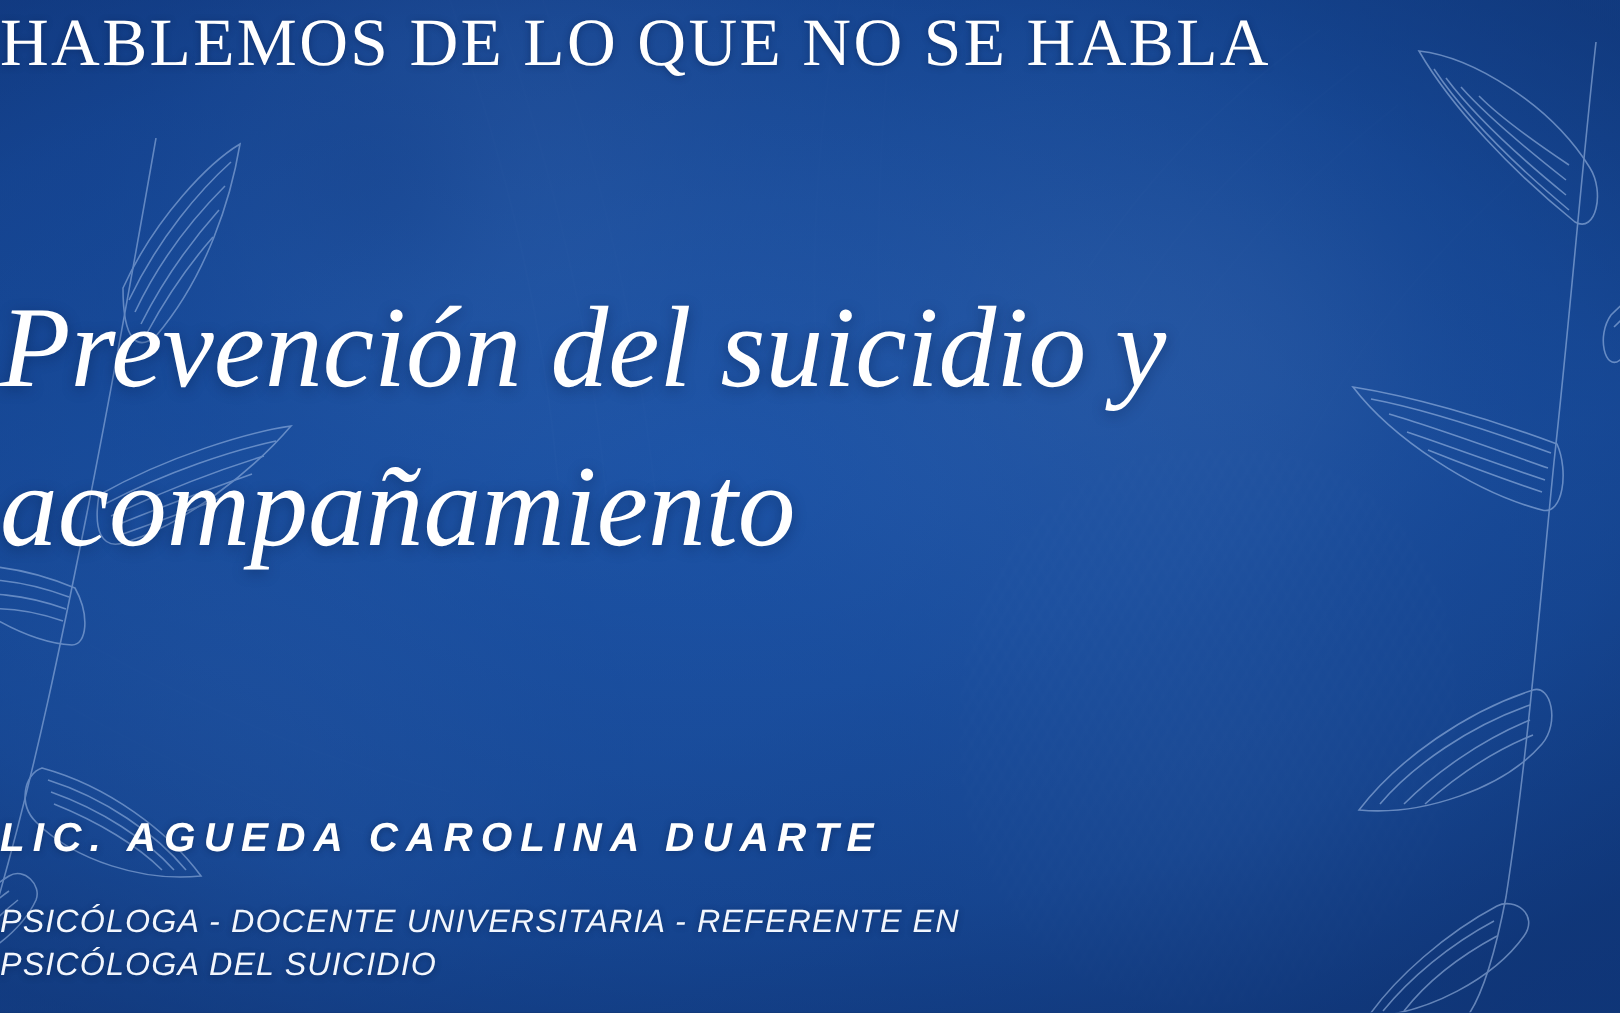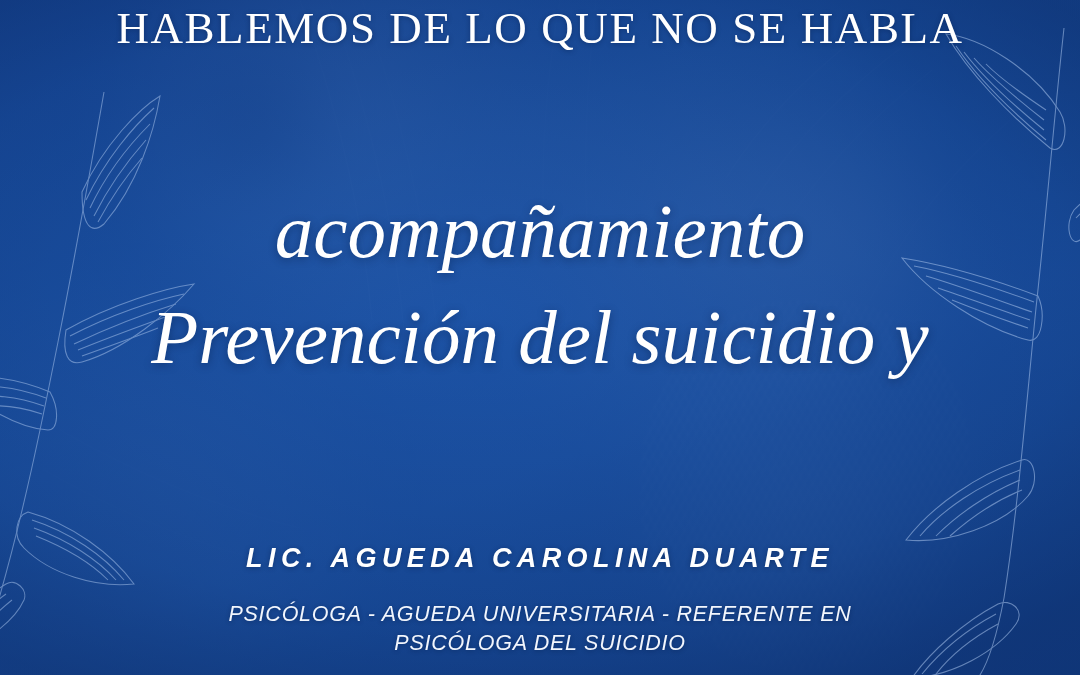--- a/index.html
+++ b/index.html
@@ -116,21 +116,21 @@
     pointer-events: none;
   }
   .leaves svg { position: absolute; }
   .leaf-left  { left: -46px; top: 92px; }
   .leaf-right { right: -38px; top: 28px; }
 
   
   .content {
     position: absolute;
     inset: 0;
-    text-align: center;
+    text-align: left;
     color: #ffffff;
   }
 
   .kicker {
     position: absolute;
     top: 6px;
     left: 0; right: 0;
     font-family: "Liberation Serif", "DejaVu Serif", serif;
     font-size: 45px;
     font-weight: 400;
@@ -288,26 +288,26 @@
       </g>
     </svg>
 
   </div>
 
   <div class="content">
 
     <div class="kicker">HABLEMOS DE LO QUE NO SE HABLA</div>
 
     <div class="main-title">
+      <span class="tl">Prevención del suicidio y</span>
       <span class="tl">acompañamiento</span>
-      <span class="tl">Prevención del suicidio y</span>
     </div>
 
     <div class="presenter">LIC. AGUEDA CAROLINA DUARTE</div>
 
     <div class="credentials">
-      <span class="cl">PSICÓLOGA - AGUEDA UNIVERSITARIA - REFERENTE EN</span>
+      <span class="cl">PSICÓLOGA - DOCENTE UNIVERSITARIA - REFERENTE EN</span>
       <span class="cl">PSICÓLOGA DEL SUICIDIO</span>
     </div>
 
   </div>
 
 </div>
 
 </body></html>

